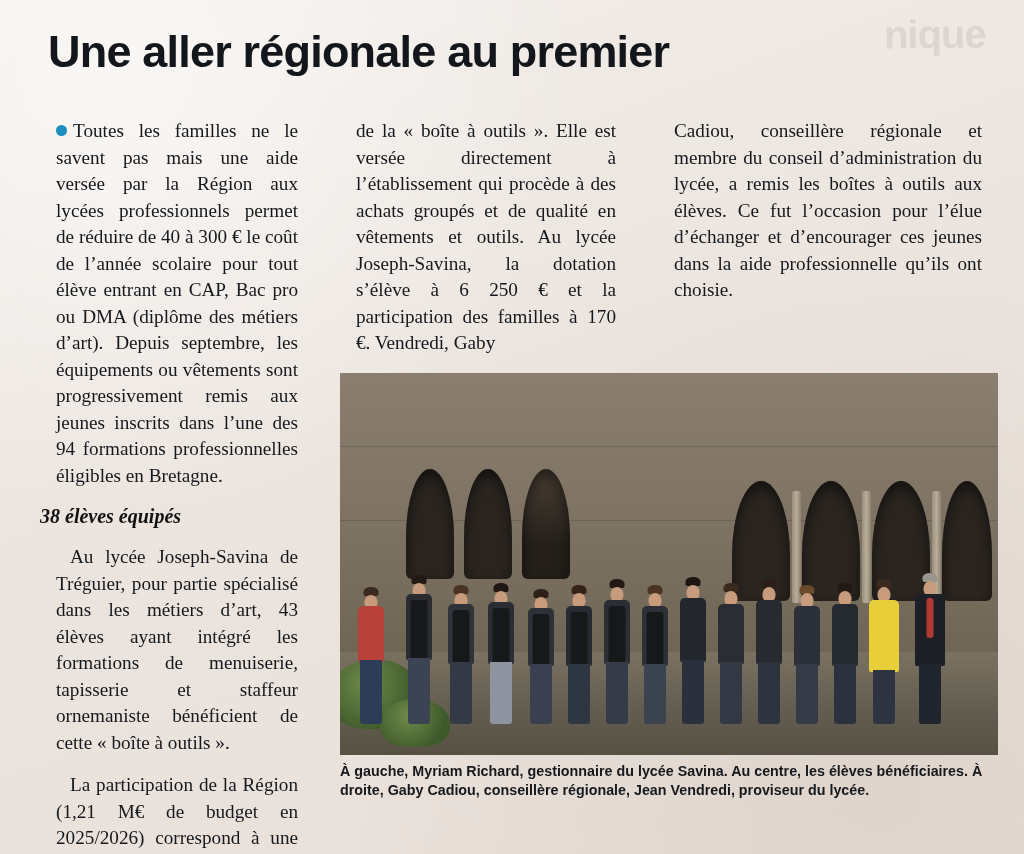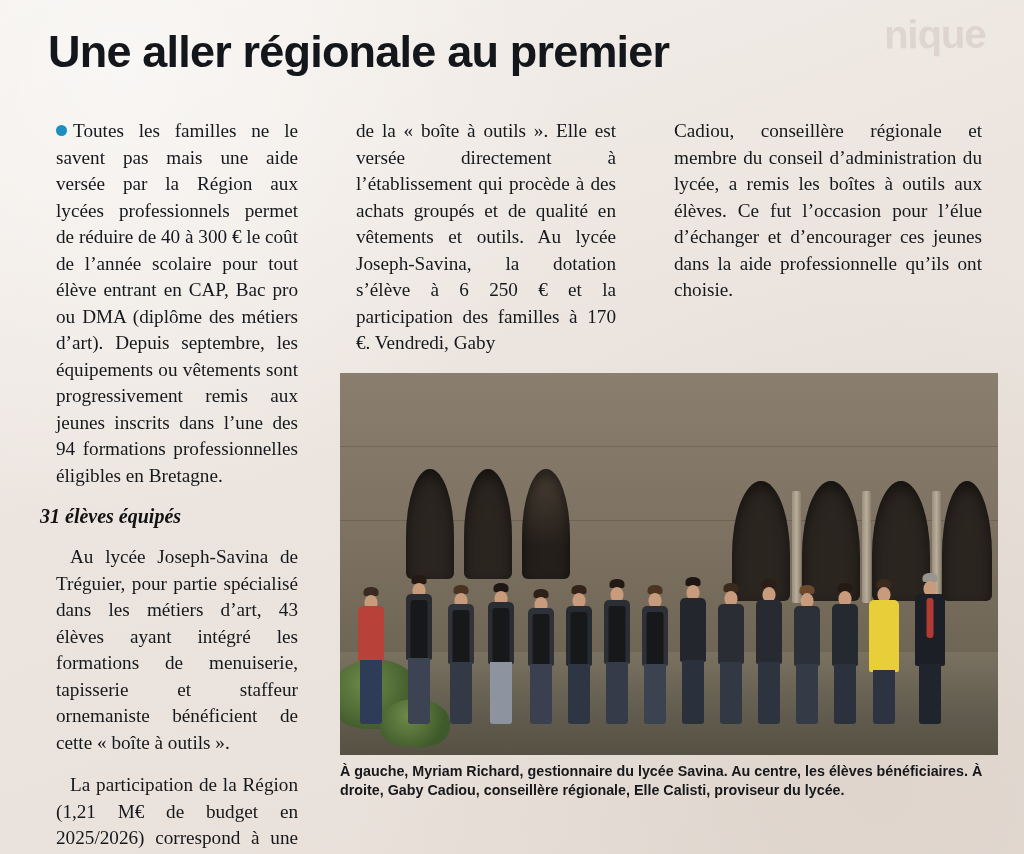--- a/index.html
+++ b/index.html
@@ -196,21 +196,21 @@
   <h1 class="headline">
     <span class="l1">Une aller régionale au premier</span>
   </h1>
 
   <div class="columns">
 
     <div class="col c1">
       <p>
         <span class="bullet"></span><span>Toutes les familles ne le savent pas mais une aide versée par la Région aux lycées professionnels permet de réduire de 40 à 300 € le coût de l’année scolaire pour tout élève entrant en CAP, Bac pro ou DMA (diplôme des métiers d’art). Depuis septembre, les équipements ou vêtements sont progressivement remis aux jeunes inscrits dans l’une des 94 formations professionnelles éligibles en Bretagne.</span>
       </p>
-      <div class="subhead">31 élèves équipés</div>
+      <div class="subhead">38 élèves équipés</div>
       <p class="indent">Au lycée Joseph-Savina de Tréguier, pour partie spécialisé dans les métiers d’art, 43 élèves ayant intégré les formations de menuiserie, tapisserie et staffeur ornemaniste bénéficient de cette « boîte à outils ».</p>
       <p class="indent">La participation de la Région (1,21 M€ de budget en 2025/2026) correspond à une prise en charge pouvant aller jusqu’à 31 % du coût</p>
     </div>
 
     <div class="col c2">
       <p>de la « boîte à outils ». Elle est versée directement à l’établissement qui procède à des achats groupés et de qualité en vêtements et outils. Au lycée Joseph-Savina, la dotation s’élève à 6 250 € et la participation des familles à 170 €. Vendredi, Gaby</p>
 
       <div class="photo-wrap">
         <div class="photo">
           <div class="sky"></div>
@@ -334,21 +334,21 @@
             <div class="person" style="left:572px; height:162px; width:36px;">
               <div class="hair" style="bottom:142px; background:#9a948e;"></div>
               <div class="head" style="bottom:128px;"></div>
               <div class="body" style="bottom:58px; height:72px; width:30px; background:#1c1f26;"></div>
               <div class="apron" style="bottom:86px; height:40px; width:7px; background:#b23a32;"></div>
               <div class="legs" style="bottom:0; height:60px; background:#20242c;"></div>
             </div>
           </div>
         </div>
 
-        <div class="caption">À gauche, Myriam Richard, gestionnaire du lycée Savina. Au centre, les élèves bénéficiaires. À droite, Gaby Cadiou, conseillère régionale, Elle Calisti, proviseur du lycée.</div>
+        <div class="caption">À gauche, Myriam Richard, gestionnaire du lycée Savina. Au centre, les élèves bénéficiaires. À droite, Gaby Cadiou, conseillère régionale, Jean Vendredi, proviseur du lycée.</div>
       </div>
     </div>
 
     <div class="col c3">
       <p>Cadiou, conseillère régionale et membre du conseil d’administration du lycée, a remis les boîtes à outils aux élèves. Ce fut l’occasion pour l’élue d’échanger et d’encourager ces jeunes dans la aide professionnelle qu’ils ont choisie.</p>
     </div>
 
   </div>
 </div>
 

